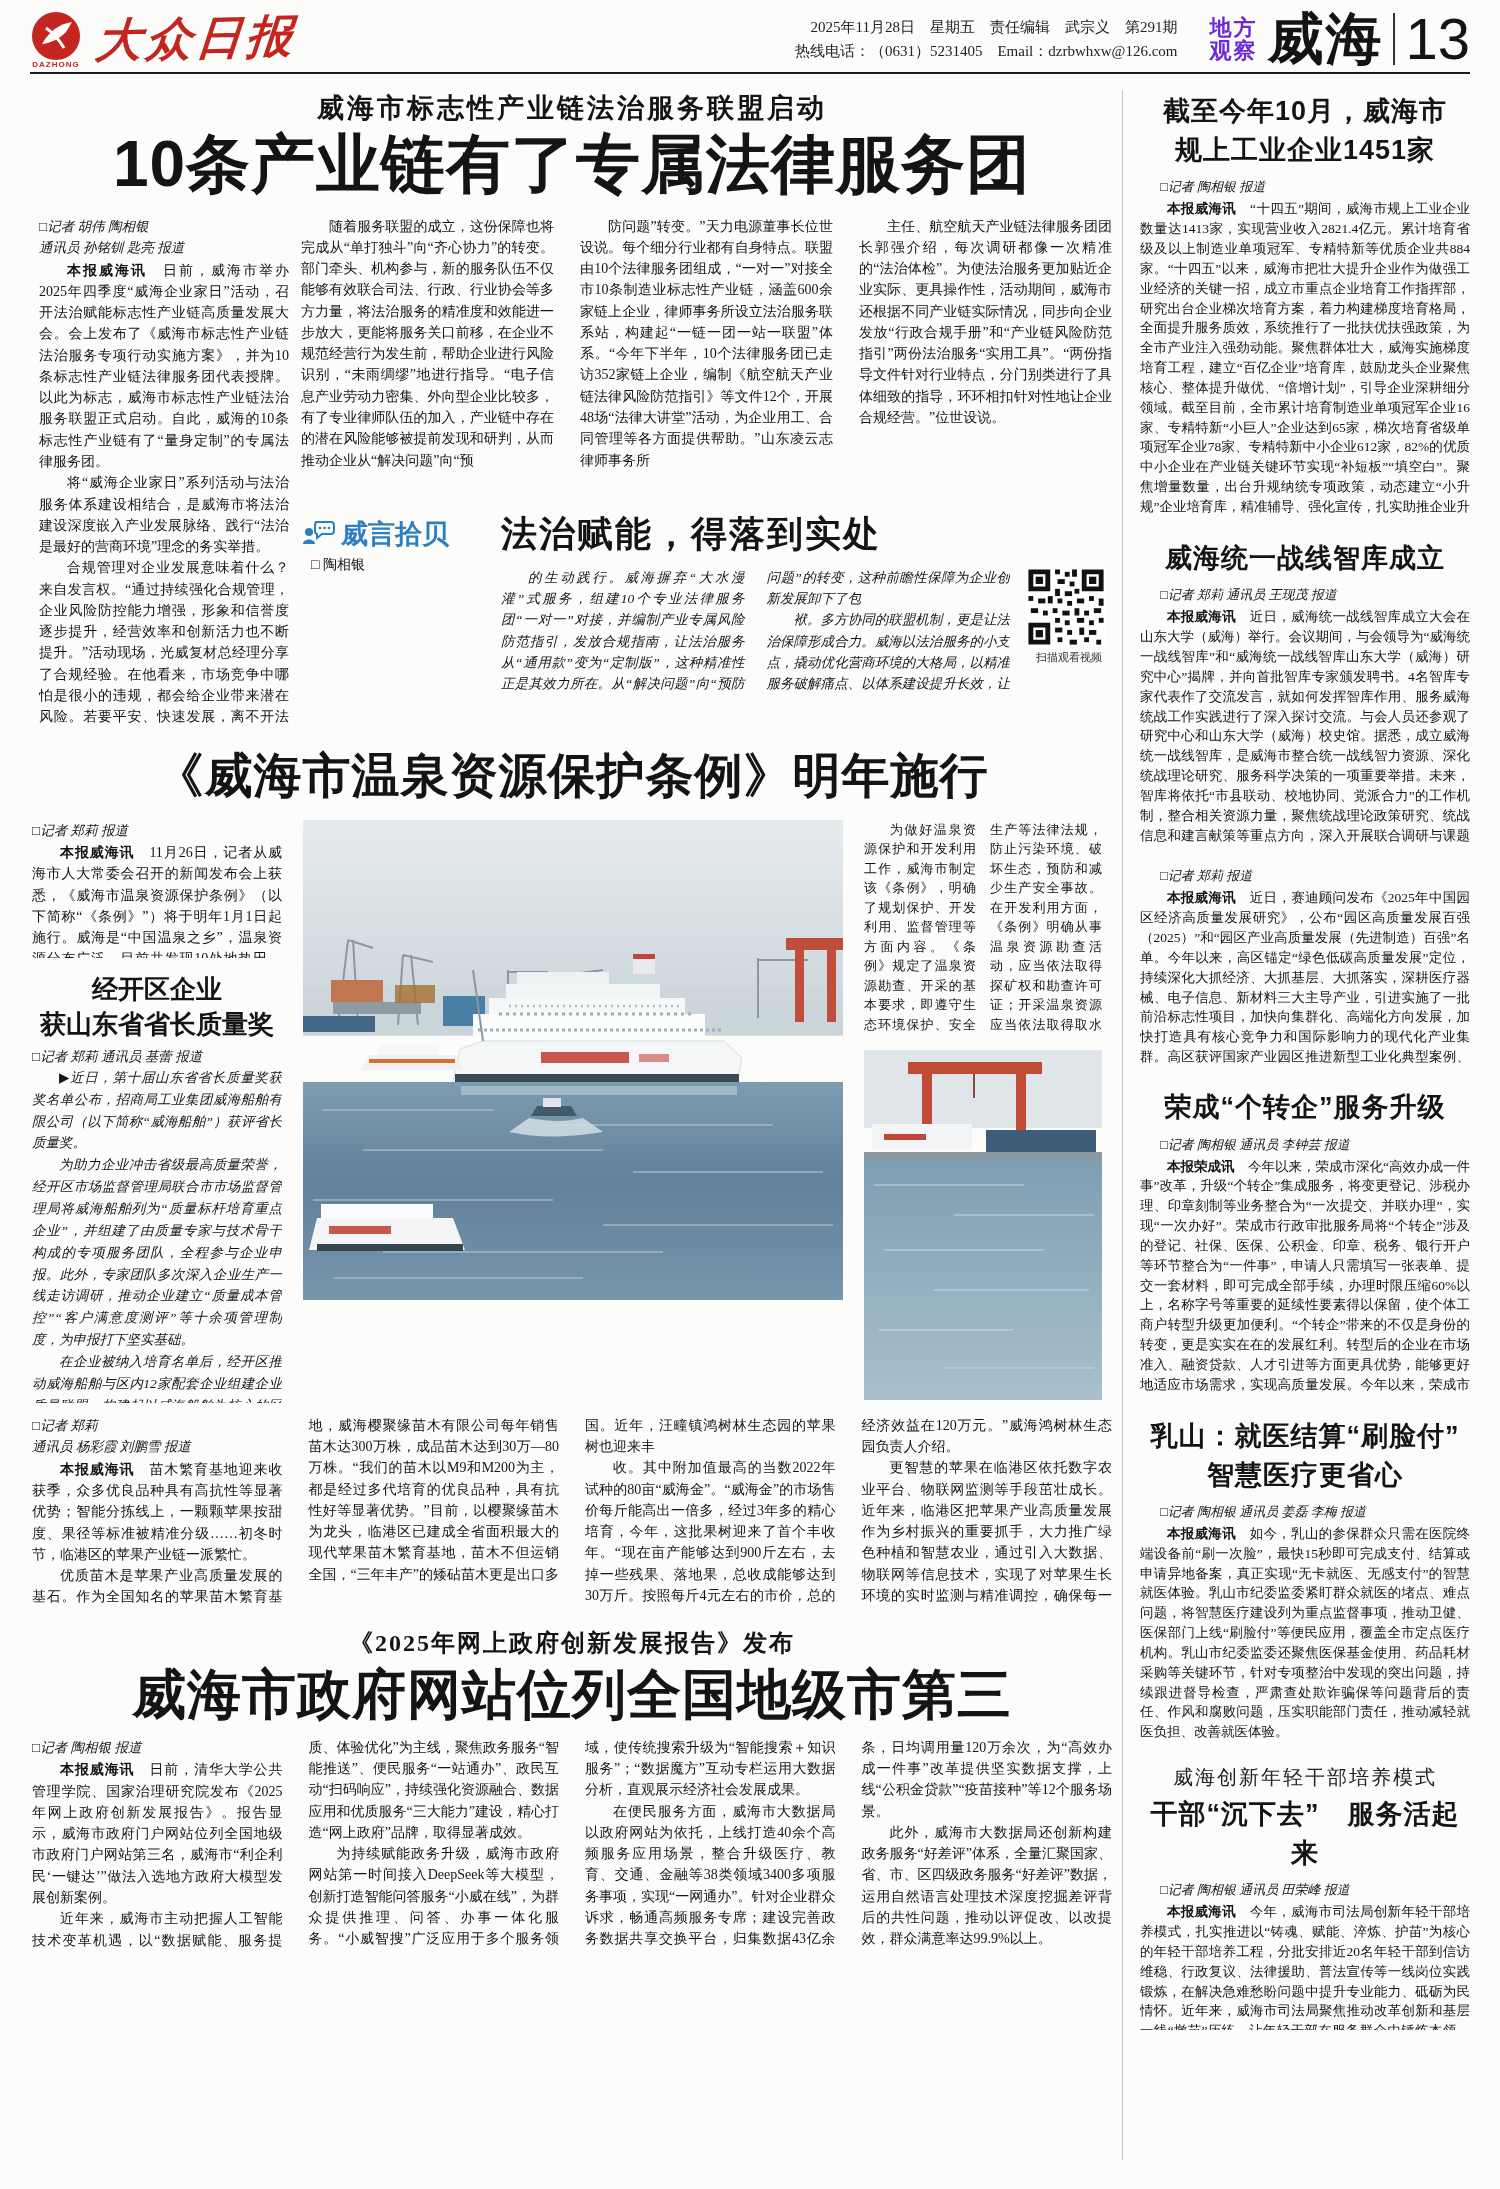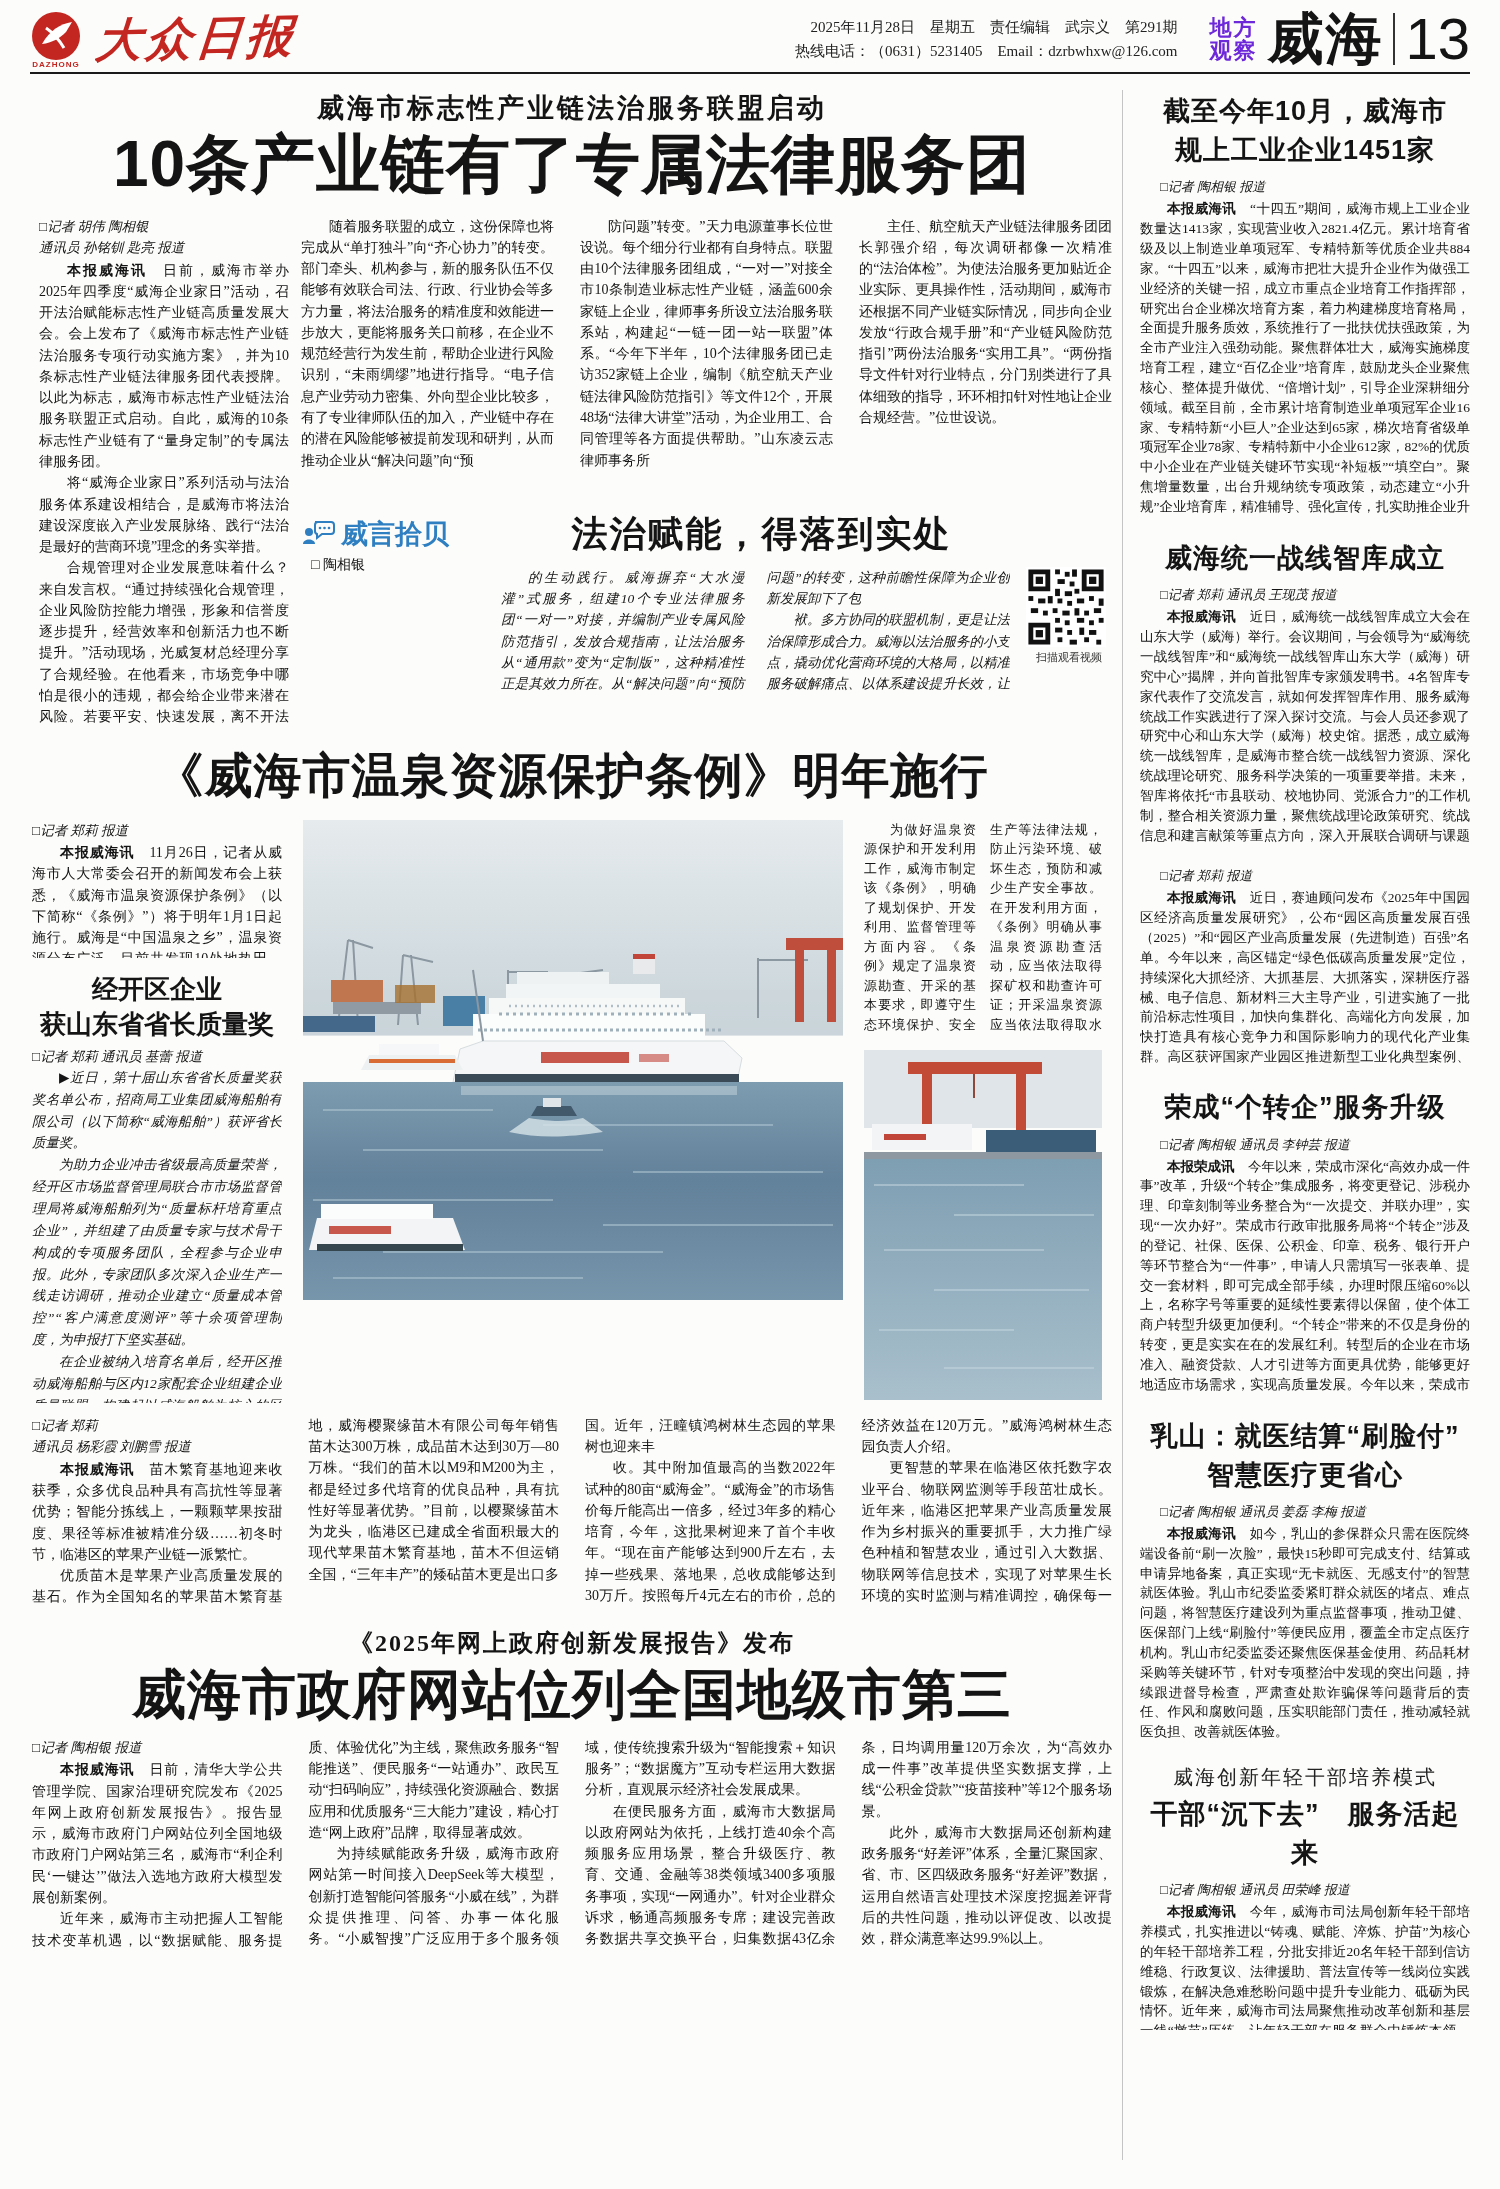--- a/index.html
+++ b/index.html
@@ -39,21 +39,21 @@
   .mcol1{flex:0 0 250px;height:512px;overflow:hidden;}
   .main-right{flex:1;min-width:0;}
   .main-right .cols3{height:284px;}
   
   .combox{margin-top:10px;display:flex;gap:20px;height:218px;}
   .com-left{flex:0 0 180px;}
   .brand{display:flex;align-items:center;gap:6px;color:#2e7fc1;font-weight:bold;font-size:27px;
          font-family:"Liberation Sans",sans-serif;margin:6px 0 4px;}
   .com-author{font-size:14px;margin:2px 0 8px;padding-left:10px;}
   .com-main{flex:1;min-width:0;position:relative;}
-  .com-hl{font-size:36px;font-weight:bold;text-align:center;letter-spacing:2px;margin:0 90px 8px 0;}
+  .com-hl{font-size:36px;font-weight:bold;letter-spacing:2px;margin:0 90px 8px 0;}
   .com-row{display:flex;gap:16px;}
   .com-cols{column-count:2;column-gap:22px;height:158px;overflow:hidden;flex:1;
             font-size:13.5px;line-height:1.58;text-align:justify;font-style:italic;}
   .com-cols p{margin:0;text-indent:2em;}
   .com-left .com-cols1{column-count:1;font-size:13.5px;line-height:1.58;text-align:justify;
             font-style:italic;height:148px;overflow:hidden;}
   .qrcol{flex:0 0 86px;text-align:center;}
   .qr-cap{font-size:11px;margin-top:3px;color:#333;}
   
   .hs-hl{font-size:48px;font-weight:bold;text-align:center;letter-spacing:1px;margin:16px 0 12px;}

